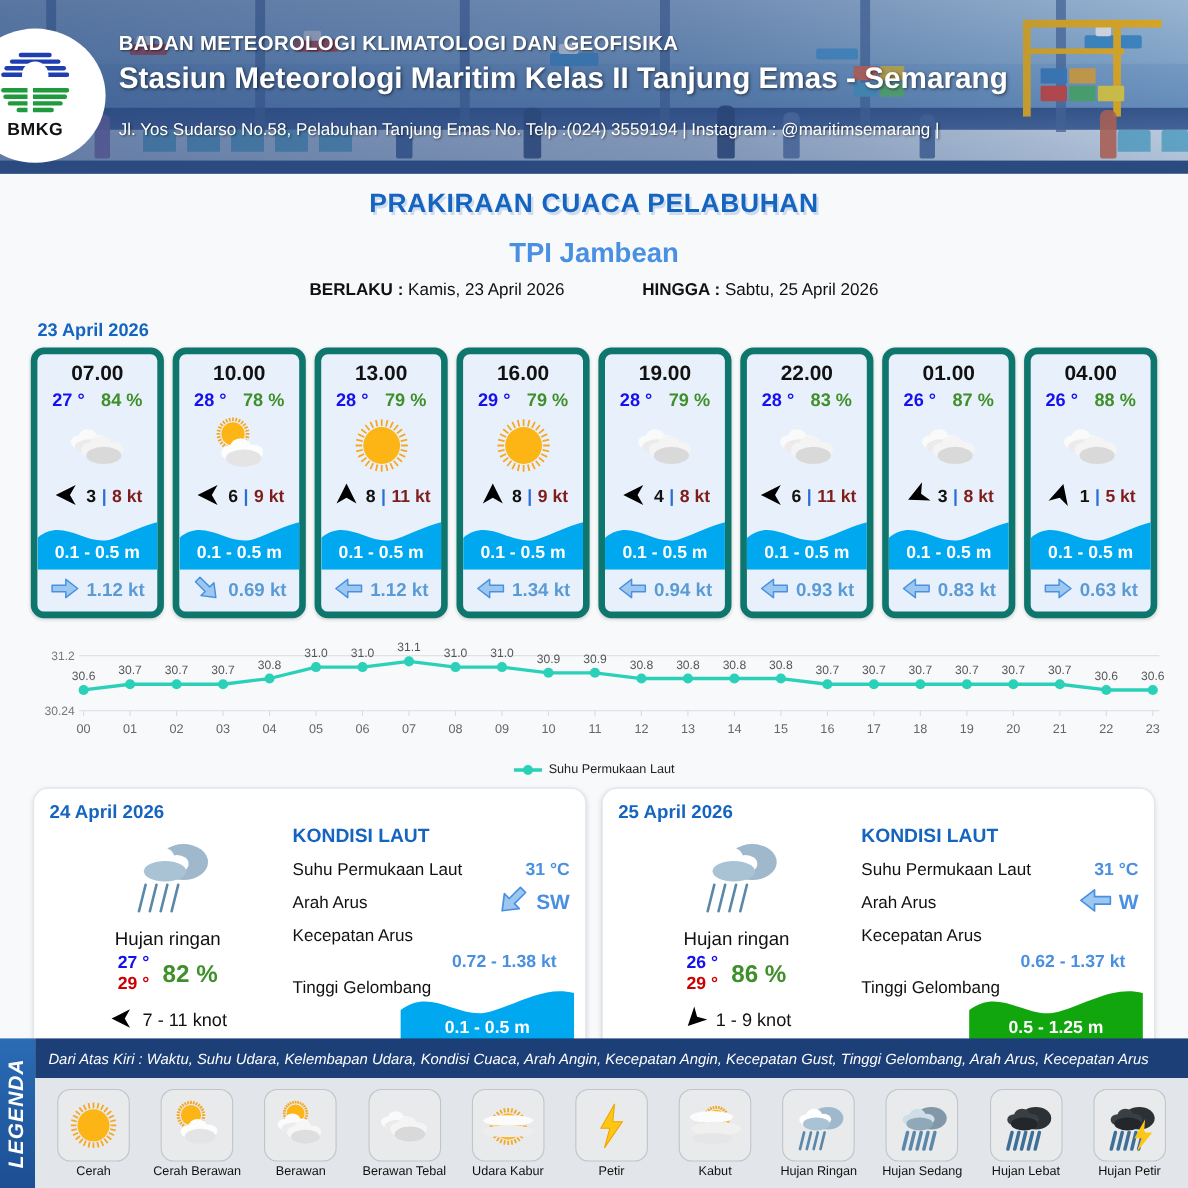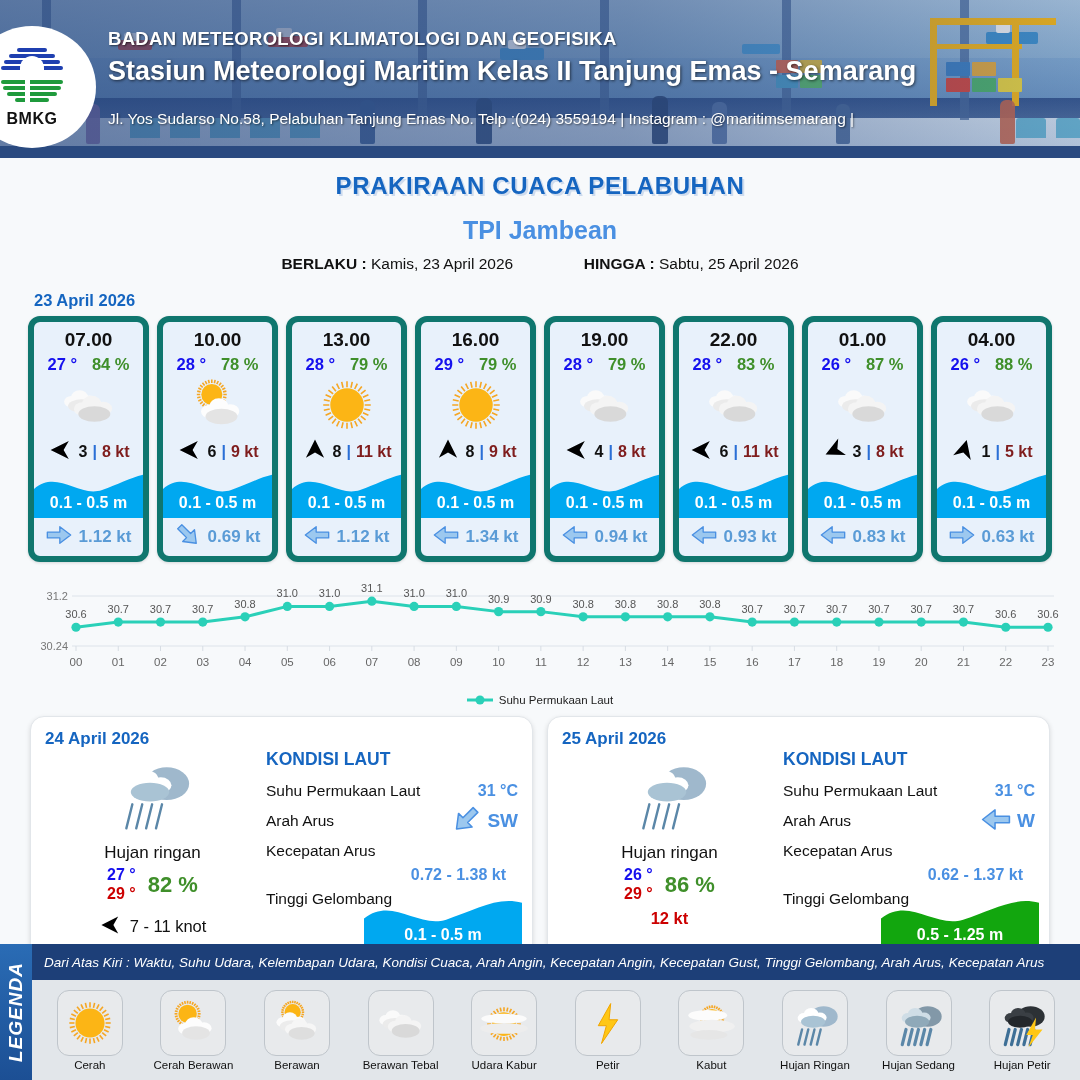--- a/index.html
+++ b/index.html
@@ -847,20 +847,26 @@
             <line x1="52.03" y1="53.32" x2="46.01" y2="77.4" stroke="#5b87a8" stroke-width="2.4" stroke-linecap="round"></line>
           </svg></div>
      <div class="d-cond">Hujan ringan</div>
      <div class="d-tt">
        <div class="d-temps">
          <div class="d-tmin">26 °</div>
          <div class="d-tmax">29 °</div>
        </div>
        <div class="d-hum">86 %</div>
      </div>
+     <div class="d-wind">
+       <span><svg width="24" height="24" viewBox="0 0 40 40" style="transform:rotate(-45deg)">
+    <polygon points="4,20 32,6 24,20 32,34" fill="#000"></polygon>
+  </svg></span>
+       <span class="d-windtxt">1  - 9 knot</span>
+     </div>
      <div class="d-gust">12 kt</div>
    </div>
    <div class="d-right">
      <div class="d-rtitle">KONDISI LAUT</div>
      <div class="d-row">
        <span>Suhu Permukaan Laut</span>
        <span class="d-val">31 °C</span>
      </div>
      <div class="d-row">
        <span>Arah Arus</span>
@@ -1172,19 +1178,38 @@
     <ellipse cx="16.135199999999998" cy="21.977999999999998" rx="6.458400000000001" ry="5.0544" fill="#3a3f44"></ellipse>
     <ellipse cx="23.1552" cy="18.187199999999997" rx="7.300800000000001" ry="6.177600000000001" fill="#3a3f44"></ellipse>
     <ellipse cx="31.86" cy="21.5568" rx="6.7392" ry="5.0544" fill="#3a3f44"></ellipse>
     <ellipse cx="25.1208" cy="25.7688" rx="12.0744" ry="5.8968" fill="#23272b"></ellipse>
   </g>
             <line x1="14.040000000000001" y1="33.48" x2="10.260000000000002" y2="48.6" stroke="#3e6f96" stroke-width="3.2" stroke-linecap="round"></line>
             <line x1="20.25" y1="33.48" x2="16.47" y2="48.6" stroke="#3e6f96" stroke-width="3.2" stroke-linecap="round"></line>
             <line x1="26.46" y1="33.48" x2="22.68" y2="48.6" stroke="#3e6f96" stroke-width="3.2" stroke-linecap="round"></line>
             <line x1="32.67" y1="33.48" x2="28.89" y2="48.6" stroke="#3e6f96" stroke-width="3.2" stroke-linecap="round"></line>
             <line x1="38.88" y1="33.48" x2="35.1" y2="48.6" stroke="#3e6f96" stroke-width="3.2" stroke-linecap="round"></line>
+          </svg>
+        </div>
+    <div class="li-lbl">Hujan Lebat</div>
+      </div>
+      <div class="li">
+        <div class="li-box">
+          <svg width="54" height="54" viewBox="0 0 54 54">
+            <ellipse cx="35.64" cy="20.52" rx="14.040000000000001" ry="10.26" fill="#2c3135"></ellipse>
+            <g>
+    <ellipse cx="16.135199999999998" cy="21.977999999999998" rx="6.458400000000001" ry="5.0544" fill="#3a3f44"></ellipse>
+    <ellipse cx="23.1552" cy="18.187199999999997" rx="7.300800000000001" ry="6.177600000000001" fill="#3a3f44"></ellipse>
+    <ellipse cx="31.86" cy="21.5568" rx="6.7392" ry="5.0544" fill="#3a3f44"></ellipse>
+    <ellipse cx="25.1208" cy="25.7688" rx="12.0744" ry="5.8968" fill="#23272b"></ellipse>
+  </g>
+            <line x1="14.040000000000001" y1="33.48" x2="10.260000000000002" y2="48.6" stroke="#3e6f96" stroke-width="3.2" stroke-linecap="round"></line>
+            <line x1="20.25" y1="33.48" x2="16.47" y2="48.6" stroke="#3e6f96" stroke-width="3.2" stroke-linecap="round"></line>
+            <line x1="26.46" y1="33.48" x2="22.68" y2="48.6" stroke="#3e6f96" stroke-width="3.2" stroke-linecap="round"></line>
+            <line x1="32.67" y1="33.48" x2="28.89" y2="48.6" stroke="#3e6f96" stroke-width="3.2" stroke-linecap="round"></line>
+            <line x1="38.88" y1="33.48" x2="35.1" y2="48.6" stroke="#3e6f96" stroke-width="3.2" stroke-linecap="round"></line>
             <polygon points="41.04,21.6 31.319999999999997,38.879999999999995 37.8,38.879999999999995 33.48,51.3 47.52,33.48 39.96,33.48" fill="#ffc715"></polygon>
           </svg>
         </div>
     <div class="li-lbl">Hujan Petir</div>
       </div>
     </div>
 </div>
 
 </body></html>

